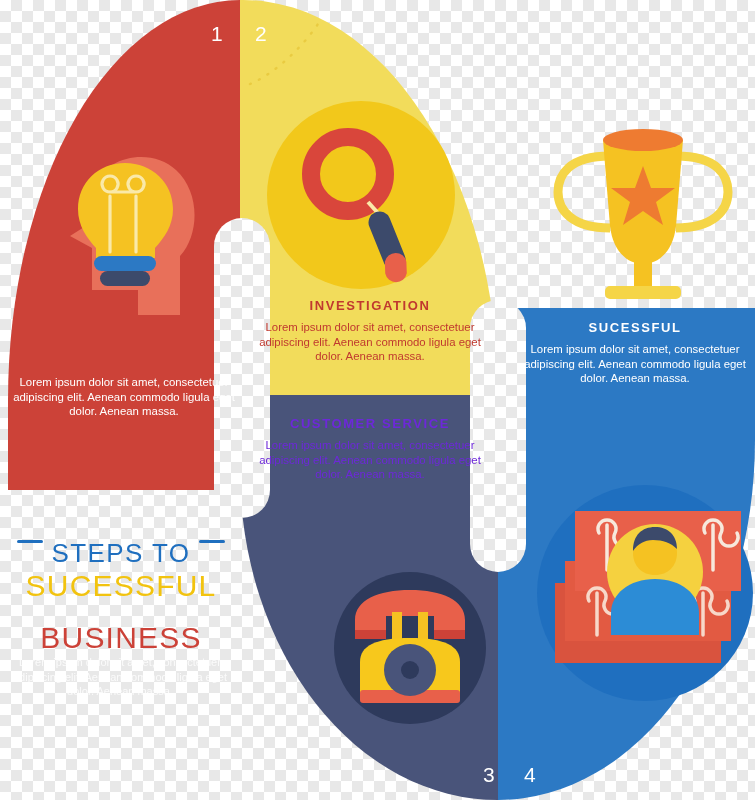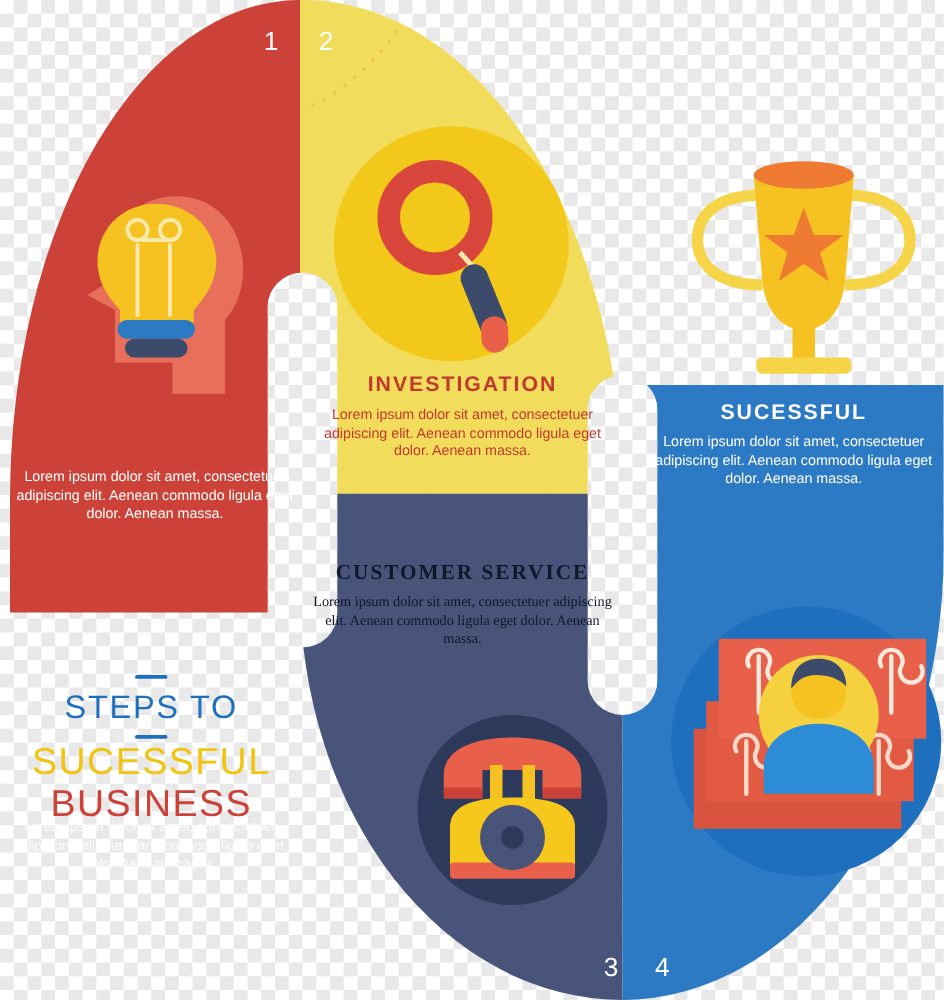--- a/index.html
+++ b/index.html
@@ -74,39 +74,39 @@
   .n2{left:255px;top:22px;}
   .n3{left:483px;top:763px;}
   .n4{left:524px;top:763px;}
 
   
   .dots{position:absolute;left:248px;top:18px;width:90px;height:70px;opacity:.55;}
 
   
   .tblock{position:absolute;text-align:center;}
   .tblock .ttl{
-    font-size:17px;font-weight:bold;letter-spacing:1.6px;margin:0 0 7px 0;
+    font-size:13px;font-weight:bold;letter-spacing:1.6px;margin:0 0 7px 0;
   }
   .tblock .body{
     font-size:11.4px;line-height:14.6px;margin:0;
   }
   .t-innovation{left:8px;top:375px;width:232px;color:#ffffff;}
   .t-investigation{left:248px;top:298px;width:244px;}
   .t-investigation .ttl{color:#C0392F;}
   .t-investigation .body{color:#C0392F;}
-  .t-customer{left:248px;top:448px;width:244px;color:#0f172a;font-family:Liberation Serif, serif;}
+  .t-customer{left:248px;top:416px;width:244px;color:#6d28d9;}
   .t-sucessful{left:522px;top:320px;width:226px;color:#ffffff;}
 
   
   .headline{position:absolute;left:12px;top:540px;width:218px;text-align:center;}
-  .hl-row{position:relative;display:flex;align-items:center;justify-content:center;gap:9px;flex-direction:column;}
+  .hl-row{position:relative;display:flex;align-items:flex-start;justify-content:center;gap:9px;}
   .hl-dash{display:block;width:26px;height:3px;background:#1F6FBF;border-radius:2px;}
   .hl1{font-size:26px;color:#1F6FBF;letter-spacing:1.4px;line-height:1.05;}
   .hl2{font-size:30px;color:#F2C30F;letter-spacing:1.2px;line-height:1.12;margin-top:2px;}
-  .hl3{font-size:30px;color:#CC4238;letter-spacing:1.2px;line-height:1.12;margin-top:0;}
+  .hl3{font-size:30px;color:#CC4238;letter-spacing:1.2px;line-height:1.12;margin-top:18px;}
 
   
   .ghost{
     position:absolute;left:6px;top:655px;width:228px;text-align:center;
     font-size:11px;line-height:14.5px;color:#ffffff;opacity:.82;
   }
 
   svg{display:block;overflow:visible;}
   .icon-abs{position:absolute;}
 </style>

